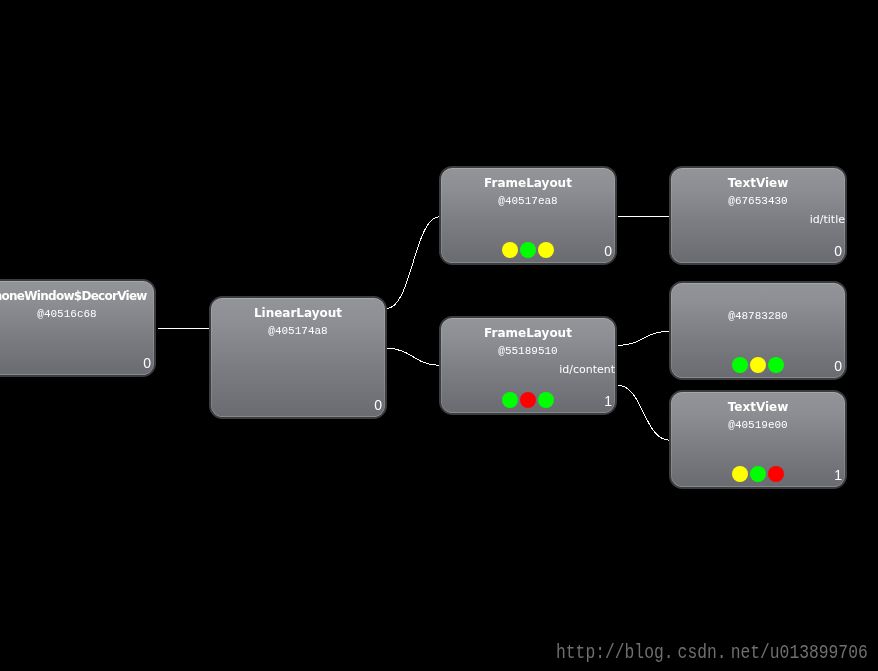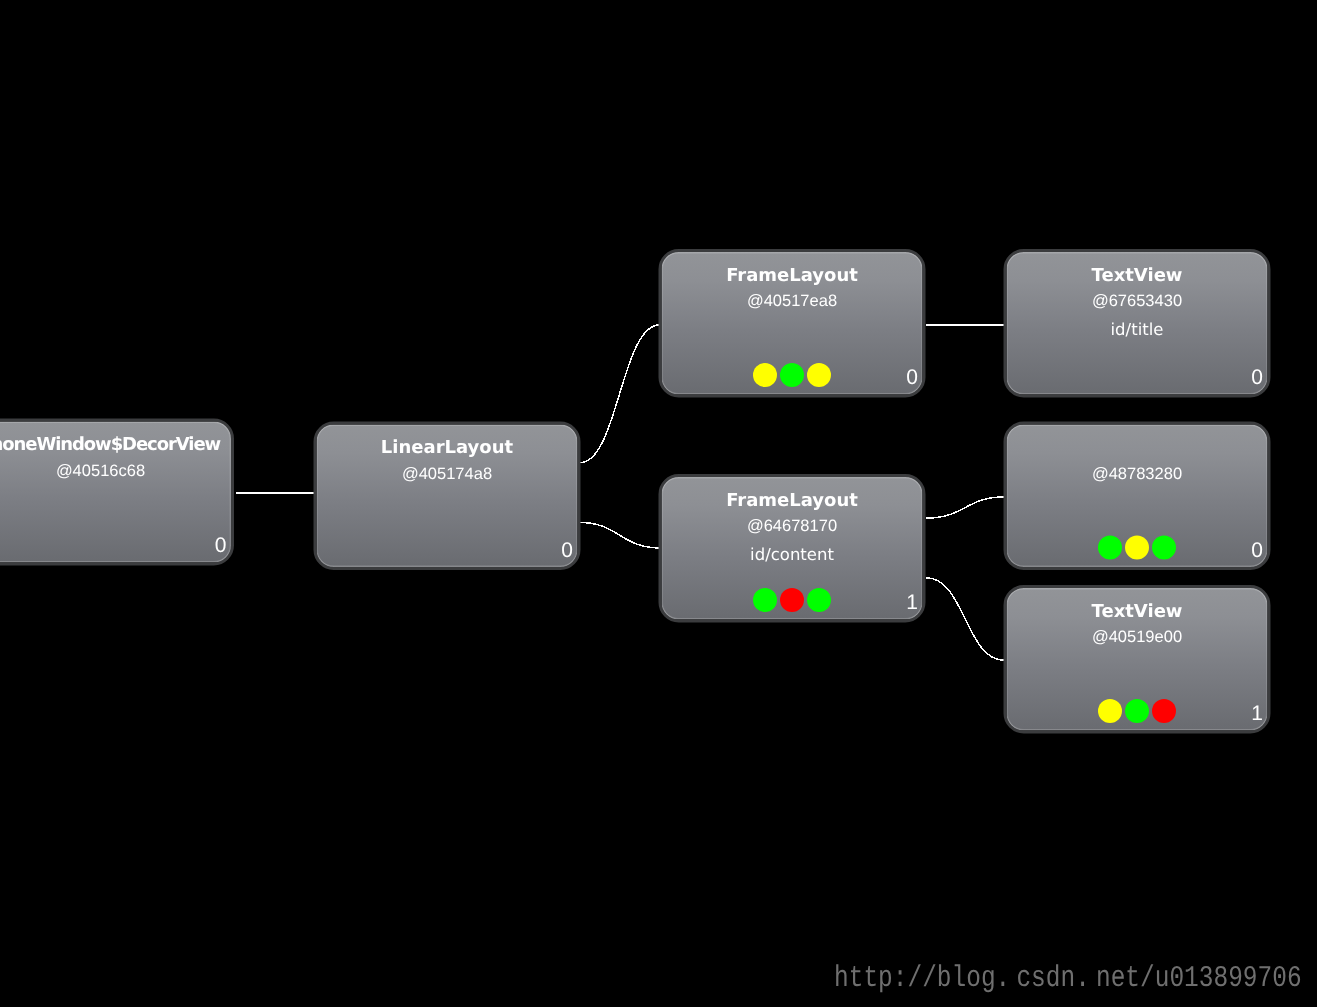--- a/index.html
+++ b/index.html
@@ -15,23 +15,23 @@
         background:linear-gradient(180deg,#929498 0%,#8d8f94 20%,#7c7e84 55%,#696b70 100%);
         box-shadow:inset 0 1px 0 rgba(255,255,255,.18),
                    inset 0 -1px 0 rgba(255,255,255,.20),
                    inset 1px 0 0 rgba(255,255,255,.13),
                    inset -1px 0 0 rgba(255,255,255,.13);padding-left:32px;}
 
   .node-title{position:absolute;left:0;right:0;top:8px;
               font-weight:bold;color:#fff;text-align:center;
               font-size:12px;line-height:14px;white-space:nowrap;}
   .node-sub{position:absolute;left:0;right:0;top:27px;color:#fff;text-align:center;
-            font-family:Liberation Sans, sans-serif;font-size:11px;line-height:13px;
+            font-family:Liberation Mono, monospace;font-size:11px;line-height:13px;
             white-space:nowrap;}
-  .node-extra{position:absolute;left:0;right:0;top:45px;color:#fff;text-align:center;
+  .node-extra{position:absolute;left:0;right:0;top:45px;color:#fff;text-align:right;
               font-family:"DejaVu Sans",sans-serif;font-size:11px;line-height:13px;
               white-space:nowrap;}
   .node-count{position:absolute;right:3px;bottom:5px;color:#fff;
               font-family:"Liberation Sans",sans-serif;font-size:14px;line-height:14px;}
   .node-dots{position:absolute;left:0;right:1px;bottom:5px;
              display:flex;justify-content:center;gap:2px;}
   .dot{width:16px;height:16px;border-radius:50%;}
 
   #watermark{position:absolute;left:556px;top:641px;color:#6f6f6f;
              font-family:"Liberation Mono",monospace;font-size:20px;
@@ -52,38 +52,38 @@
       <path d="M617.5,345.4 C643,345.4 644,331.3 669.5,331.3" fill="none" stroke="#ffffff" stroke-width="1" shape-rendering="crispEdges"></path>
       <path d="M617.5,385.2 C643,385.2 644,440.2 669.5,440.2" fill="none" stroke="#ffffff" stroke-width="1" shape-rendering="crispEdges"></path>
     </svg>
 
   <div id="node-layer">
       <div class="node" style="left: -22px; top: 279px; width: 178px; height: 98px;">
         <div class="node-title" style="letter-spacing: -0.72px; transform: translateX(3.2px);">honeWindow$DecorView</div>
         <div class="node-sub">@40516c68</div>
         <div class="node-count">0</div>
       </div>
-      <div class="node" style="left: 209px; top: 281px; width: 178px; height: 99px;">
+      <div class="node" style="left: 209px; top: 296px; width: 178px; height: 123px;">
         <div class="node-title">LinearLayout</div>
         <div class="node-sub">@405174a8</div>
         <div class="node-count">0</div>
       </div>
       <div class="node" style="left: 439px; top: 166px; width: 178px; height: 99px;">
         <div class="node-title">FrameLayout</div>
         <div class="node-sub">@40517ea8</div>
         <div class="node-dots">
           <div class="dot" style="background: rgb(255, 255, 0);"></div>
           <div class="dot" style="background: rgb(0, 255, 0);"></div>
           <div class="dot" style="background: rgb(255, 255, 0);"></div>
         </div>
         <div class="node-count">0</div>
       </div>
       <div class="node" style="left: 439px; top: 316px; width: 178px; height: 99px;">
         <div class="node-title">FrameLayout</div>
-        <div class="node-sub">@64678170</div>
+        <div class="node-sub">@55189510</div>
         <div class="node-extra">id/content</div>
         <div class="node-dots">
           <div class="dot" style="background: rgb(0, 255, 0);"></div>
           <div class="dot" style="background: rgb(255, 0, 0);"></div>
           <div class="dot" style="background: rgb(0, 255, 0);"></div>
         </div>
         <div class="node-count">1</div>
       </div>
       <div class="node" style="left: 669px; top: 166px; width: 178px; height: 99px;">
         <div class="node-title">TextView</div>

